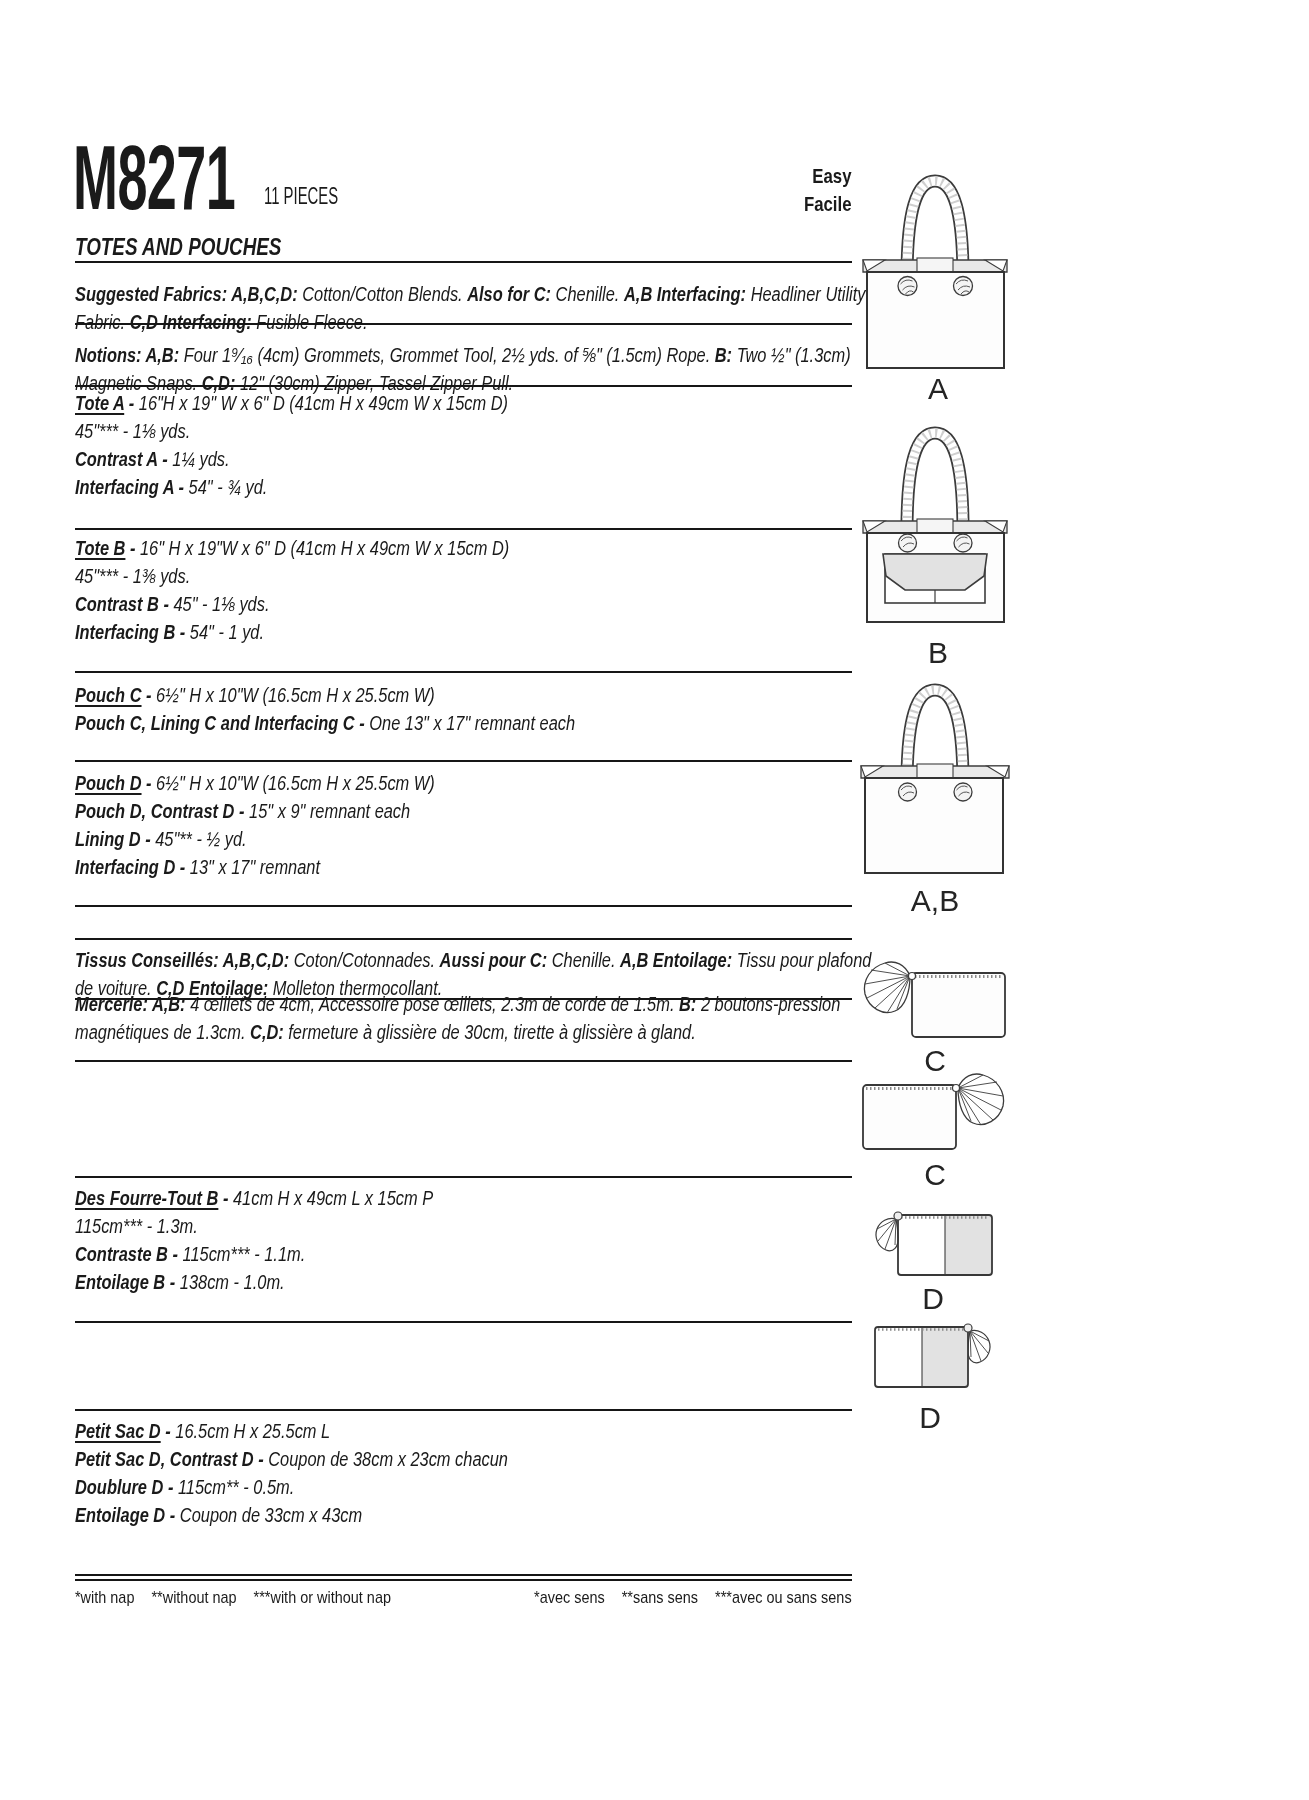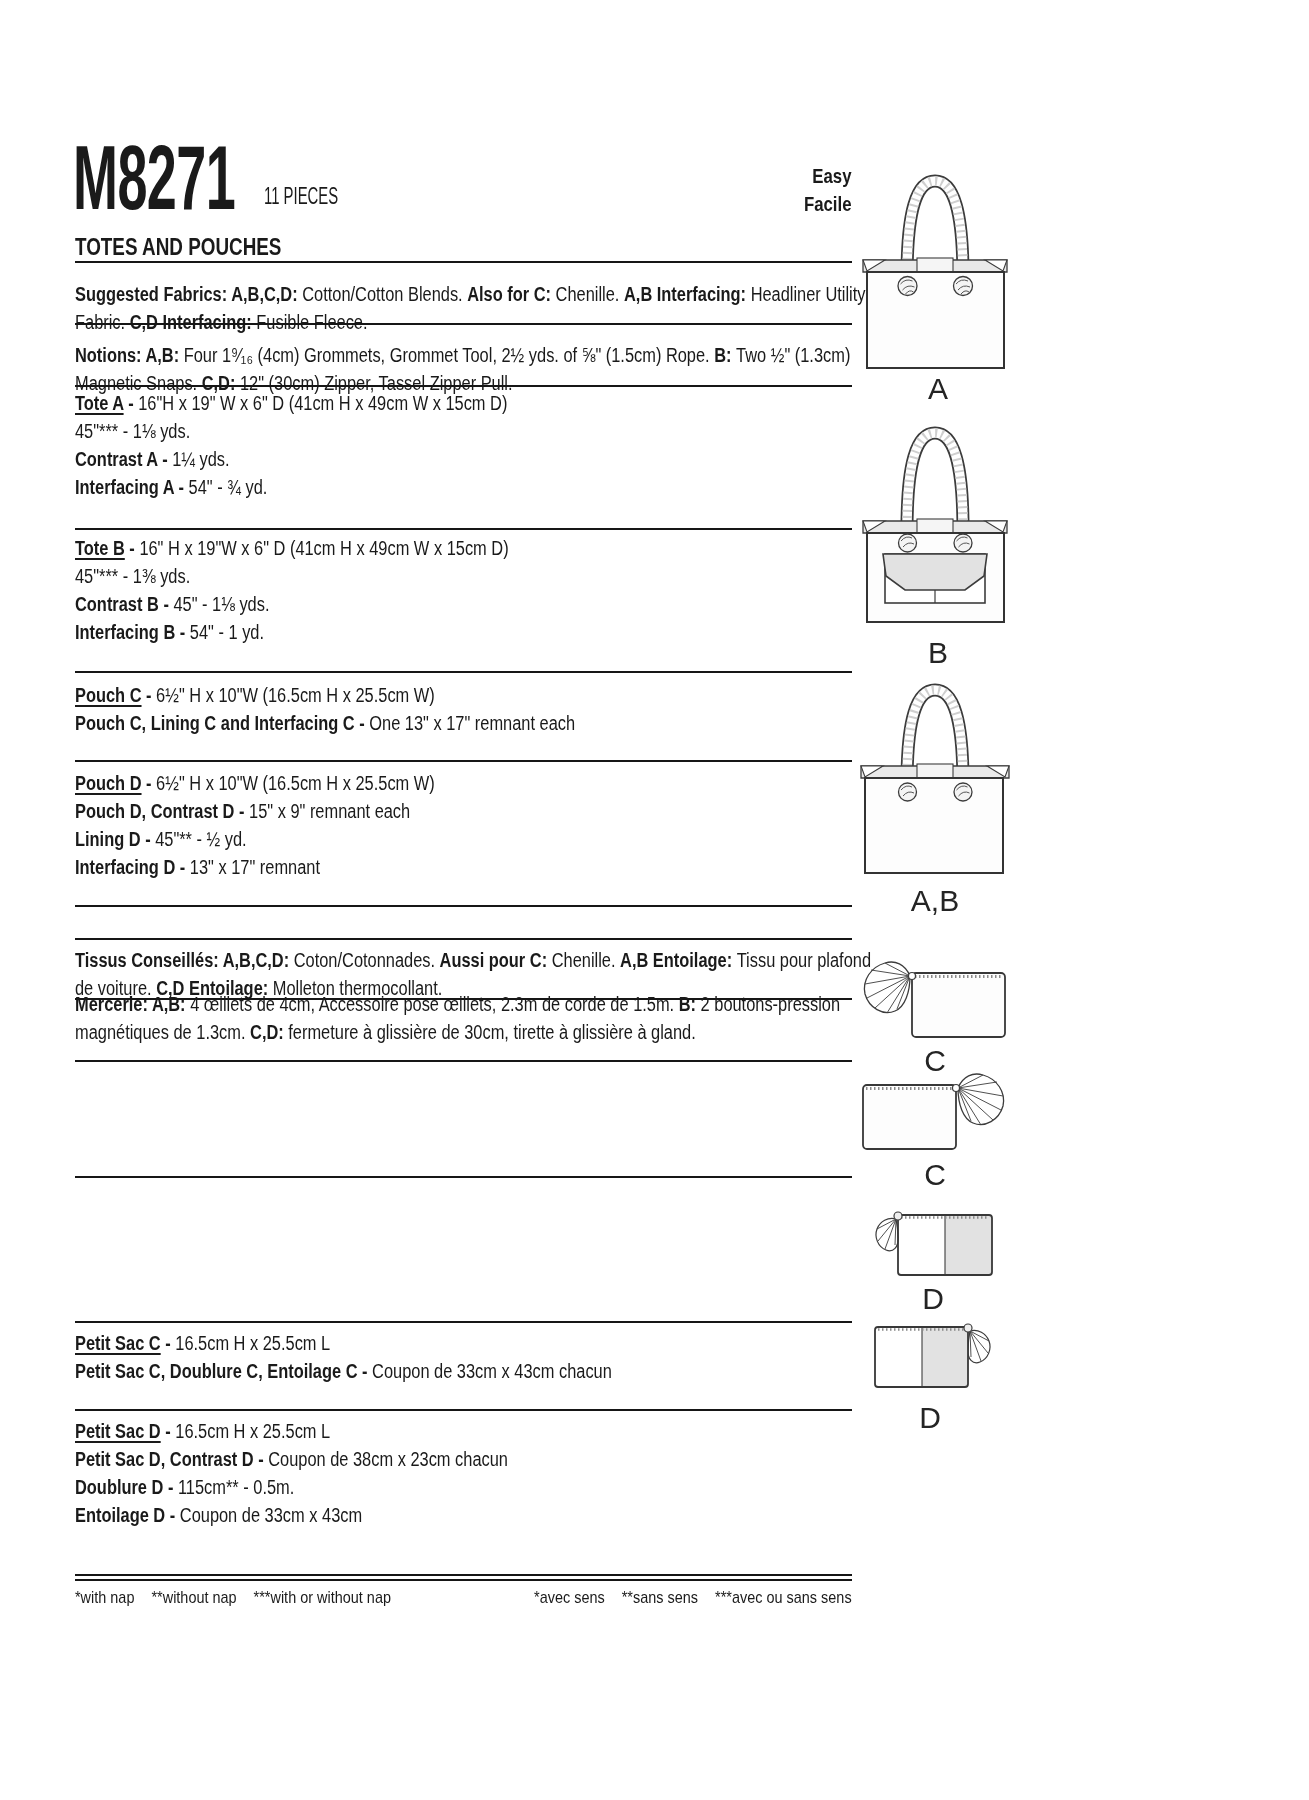--- a/index.html
+++ b/index.html
@@ -1,19 +1,19 @@
 <!DOCTYPE html>
 <html><head>
 <meta charset="utf-8">
 <style>
   html,body{margin:0;padding:0;background:#fff;}
   .page{position:relative;width:1309px;height:1800px;background:#ffffff;
         font-family:"Liberation Sans",sans-serif;color:#1a1a1a;overflow:hidden;}
   .ln{white-space:nowrap;line-height:28px;font-size:20px;transform:scaleX(0.82);transform-origin:0 0;}
-  .block{position:absolute;left:75px;}
+  .block{position:absolute;left:75px;font-style:italic;}
   b{font-weight:bold;}
   .u{text-decoration:underline;text-underline-offset:3px;text-decoration-thickness:2px;}
   .rule{position:absolute;left:75px;width:777px;border-top:2px solid #161616;height:0;}
   .rule-double{position:absolute;left:75px;width:777px;height:3px;
                border-top:2px solid #161616;border-bottom:2px solid #161616;}
   .pattern-num{position:absolute;left:73px;top:136px;font-weight:bold;font-size:90px;line-height:84px;
                letter-spacing:-1px;transform:scaleX(0.60);transform-origin:0 0;white-space:nowrap;}
   .pieces{position:absolute;left:264px;top:182px;font-size:24px;line-height:28px;
           transform:scaleX(0.62);transform-origin:0 0;white-space:nowrap;}
   .difficulty{position:absolute;right:457px;top:162px;text-align:right;font-weight:bold;
@@ -94,26 +94,28 @@
   <div class="rule" style="top:998px"></div>
 
   <div class="block" style="top:990px">
     <div class="ln"><b>Mercerie: A,B: </b><span>4 œillets de 4cm, Accessoire pose œillets, 2.3m de corde de 1.5m. </span><b>B: </b><span>2 boutons-pression</span></div>
     <div class="ln"><span>magnétiques de 1.3cm. </span><b>C,D: </b><span>fermeture à glissière de 30cm, tirette à glissière à gland.</span></div>
   </div>
   <div class="rule" style="top:1060px"></div>
 
   <div class="rule" style="top:1176px"></div>
 
+  <div class="block" style="top:1184px">
+    <div class="ln"><b class="u">Des Fourre-Tout B</b><b> - </b><span>41cm H x 49cm L x 15cm P</span></div>
+    <div class="ln"><span>115cm*** - 1.3m.</span></div>
+    <div class="ln"><b>Contraste B - </b><span>115cm*** - 1.1m.</span></div>
+    <div class="ln"><b>Entoilage B - </b><span>138cm - 1.0m.</span></div>
+  </div>
   <div class="rule" style="top:1321px"></div>
 
-  <div class="block" style="top:1329px">
-    <div class="ln"><b class="u">Petit Sac C</b><b> - </b><span>16.5cm H x 25.5cm L</span></div>
-    <div class="ln"><b>Petit Sac C, Doublure C, Entoilage C - </b><span>Coupon de 33cm x 43cm chacun</span></div>
-  </div>
   <div class="rule" style="top:1409px"></div>
 
   <div class="block" style="top:1417px">
     <div class="ln"><b class="u">Petit Sac D</b><b> - </b><span>16.5cm H x 25.5cm L</span></div>
     <div class="ln"><b>Petit Sac D, Contrast D - </b><span>Coupon de 38cm x 23cm chacun</span></div>
     <div class="ln"><b>Doublure D - </b><span>115cm** - 0.5m.</span></div>
     <div class="ln"><b>Entoilage D - </b><span>Coupon de 33cm x 43cm</span></div>
   </div>
 
   <div class="rule-double" style="top:1574px"></div>

